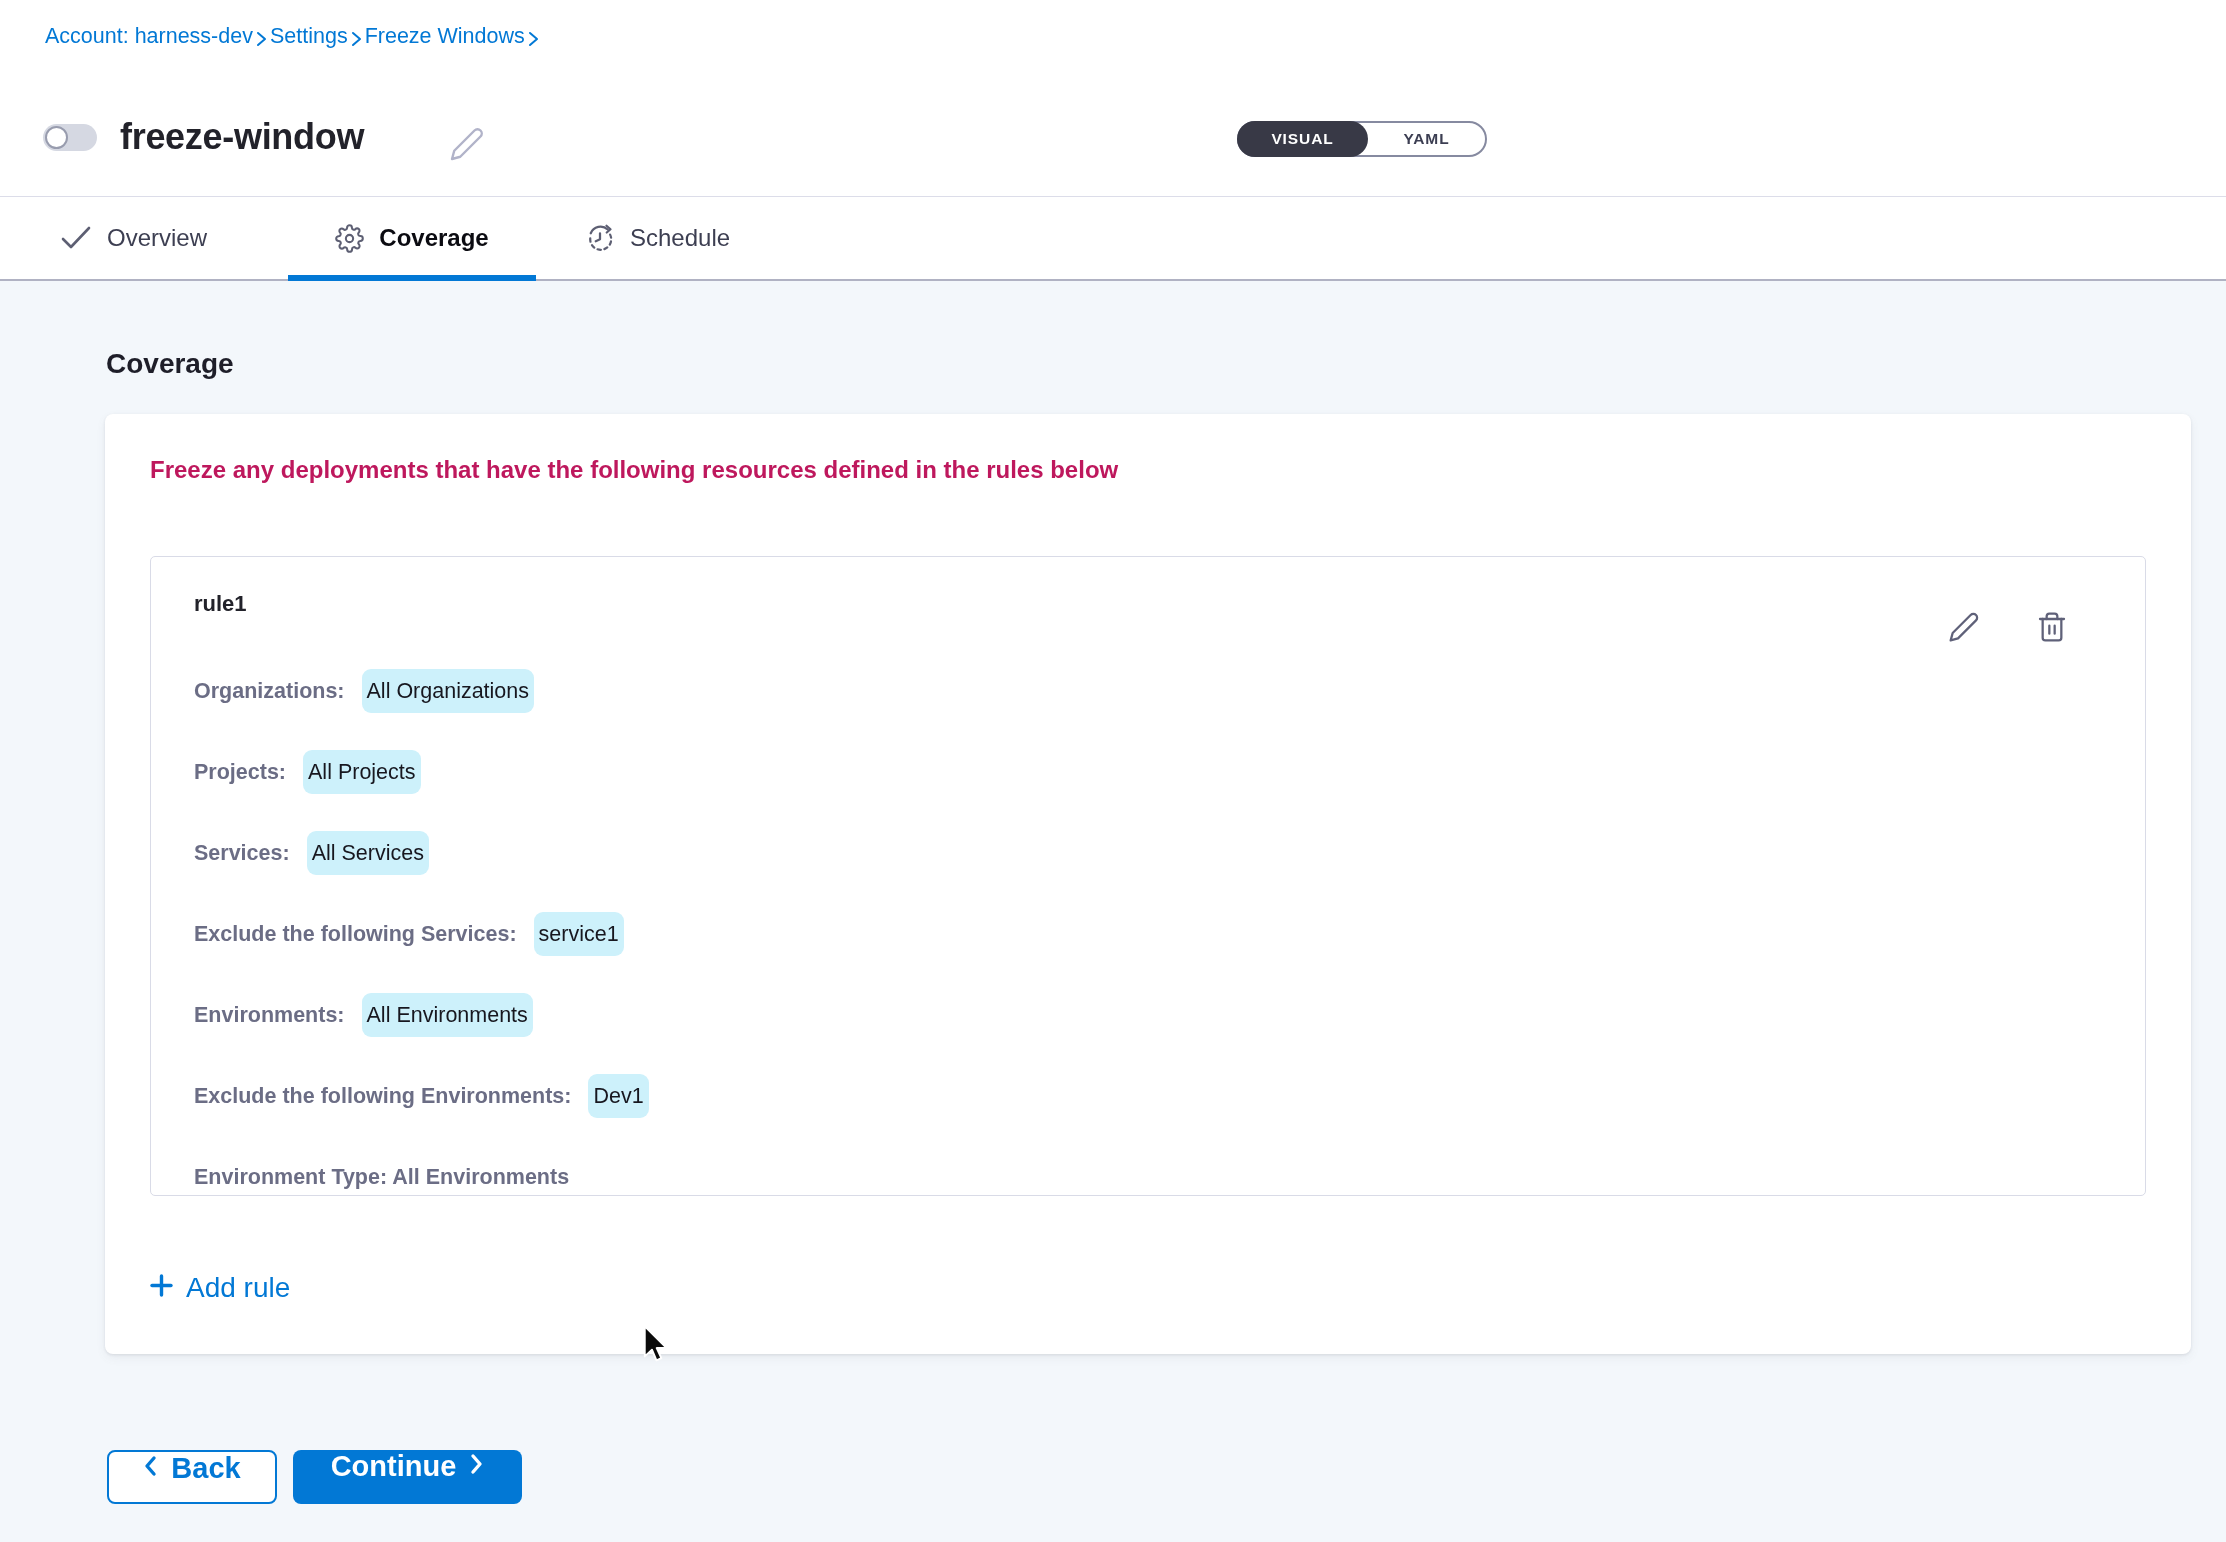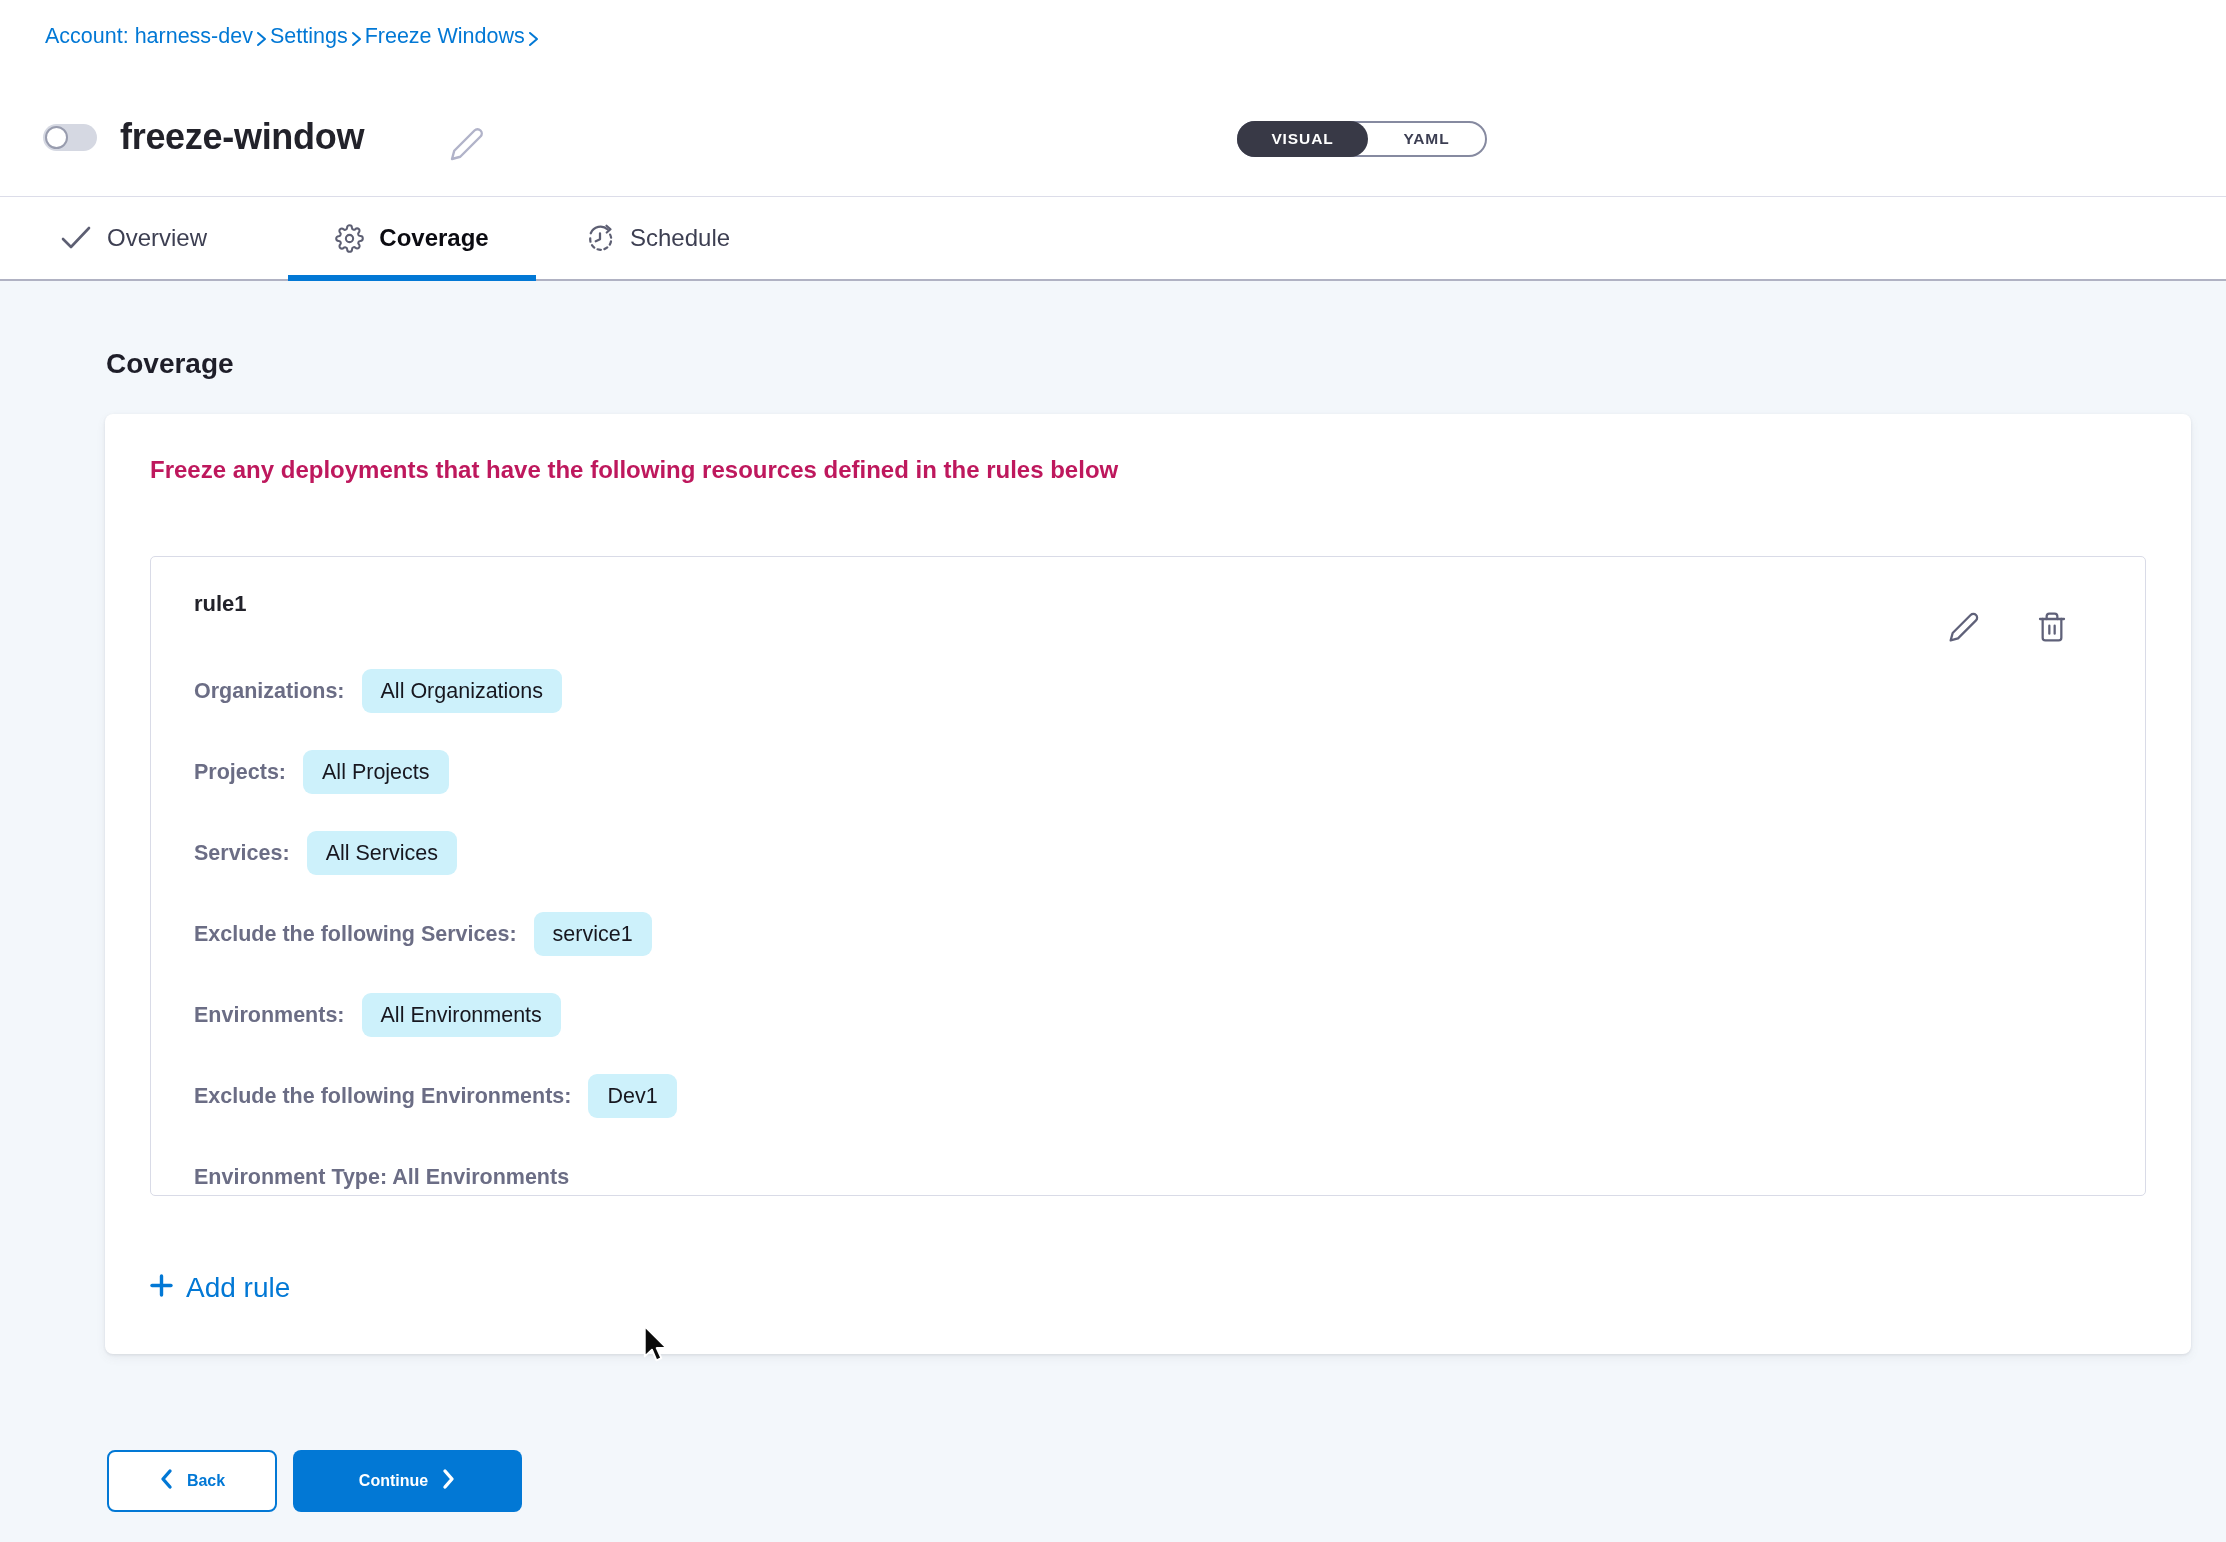--- a/index.html
+++ b/index.html
@@ -44,28 +44,28 @@
   
   .content{position:absolute;left:0;top:281px;width:100%;height:1261px;background:var(--content-bg);}
   .section-title{position:absolute;left:106px;top:67px;font-size:28px;font-weight:700;color:#1e1e29;}
   .card{position:absolute;left:105px;top:133px;width:2086px;height:940px;background:#fff;border-radius:8px;box-shadow:0 1px 3px rgba(40,41,61,.10),0 4px 10px rgba(96,97,112,.08);}
   .instruction{position:absolute;left:45px;top:42px;font-size:24px;font-weight:700;color:#be185d;}
   .rule-box{position:absolute;left:45px;top:142px;width:1996px;height:640px;border:1px solid var(--border);border-radius:5px;background:#fff;}
   .rule-name{position:absolute;left:43px;top:34px;font-size:22px;font-weight:700;color:var(--dark-text);}
   .rule-rows{position:absolute;left:43px;top:112px;right:260px;}
   .rule-row{display:flex;align-items:center;height:44px;margin-bottom:37px;}
   .f-label{font-size:21.5px;font-weight:600;color:var(--label-text);margin-right:17px;white-space:nowrap;}
-  .chip{display:inline-flex;align-items:center;height:44px;padding:0 19px;border-radius:9px;background:var(--chip-bg);font-size:21.5px;color:#17171f;white-space:nowrap;}
+  .chip{display:inline-flex;align-items:center;height:44px;padding:0 5px;border-radius:9px;background:var(--chip-bg);font-size:21.5px;color:#17171f;white-space:nowrap;}
   .plain-row{display:flex;align-items:center;height:44px;font-size:21.5px;font-weight:600;color:var(--label-text);}
   .rule-actions{position:absolute;top:54px;right:76px;display:flex;gap:54px;}
   .icon-btn{border:none;background:transparent;cursor:pointer;color:#5f6179;width:34px;height:34px;padding:0;display:flex;align-items:center;justify-content:center;}
   .add-rule{position:absolute;left:45px;top:858px;display:flex;align-items:center;gap:13px;border:none;background:transparent;color:var(--accent);font-size:28px;font-weight:500;cursor:pointer;font-family:inherit;}
 
   
-  .btn{position:absolute;top:1450px;height:62px;border-radius:8px;display:flex;align-items:center;justify-content:center;gap:13px;font-size:16px;font-weight:700;cursor:pointer;font-family:inherit;}
+  .btn{position:absolute;top:1450px;height:54px;border-radius:8px;display:flex;justify-content:center;gap:13px;font-size:29px;font-weight:700;cursor:pointer;font-family:inherit;}
   .btn-back{left:107px;width:170px;background:#fff;border:2px solid var(--accent);color:var(--accent);}
   .btn-continue{left:293px;width:229px;background:var(--accent);border:none;color:#fff;}
 
   .cursor{position:absolute;left:643px;top:1325px;pointer-events:none;}
 </style>
 </head>
 <body>
 
 <div class="page">
 

